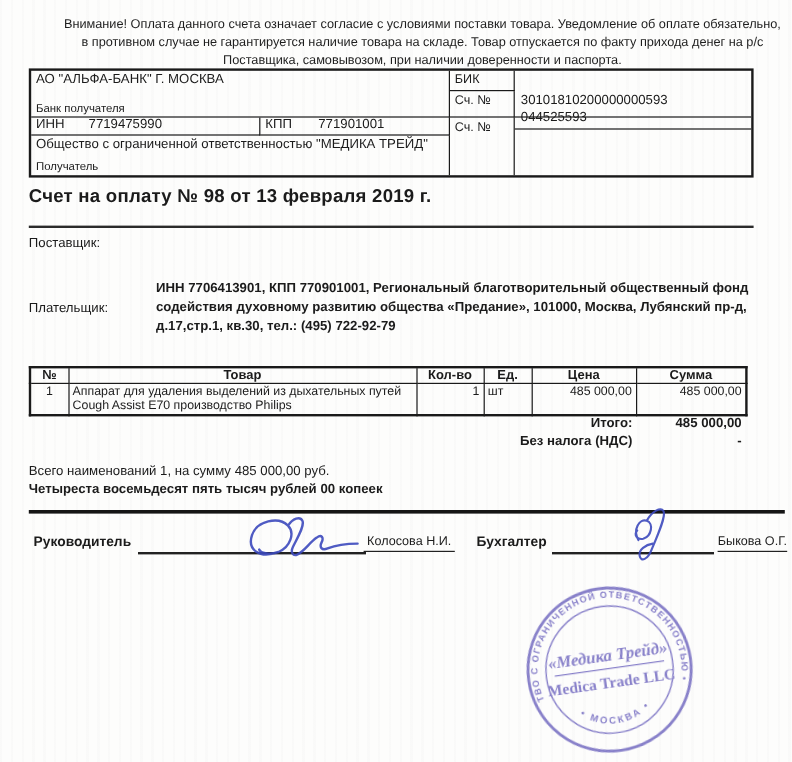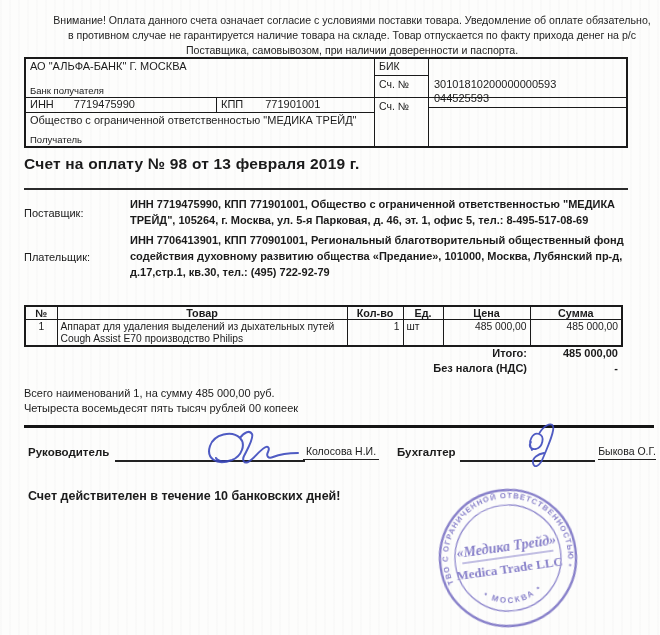--- a/index.html
+++ b/index.html
@@ -46,21 +46,21 @@
   table.items th, table.items td { border:1px solid #1a1a1a; }
   table.items th { font-size:10.8px; font-weight:bold; height:13px; line-height:12px; padding:0 2px; text-align:center; }
   table.items td { font-size:10.3px; line-height:11.5px; vertical-align:top; padding:1px 3px; height:23px; }
   .col-num{width:32px;} .col-name{width:290px;} .col-qty{width:56px;} .col-unit{width:40px;} .col-price{width:87px;} .col-sum{width:92px;}
   td.c{text-align:center;} td.r{text-align:right;} td.l{text-align:left;}
   
   .tot-label { position:absolute; left:300px; width:227px; text-align:right; font-size:11px; font-weight:bold; }
   .tot-value { position:absolute; left:527px; width:91px; text-align:right; font-size:11px; font-weight:bold; }
   .tr1{top:347px;} .tr2{top:362px;}
   .summary-line { position:absolute; left:24px; top:387px; font-size:11px; }
-  .amount-words { position:absolute; left:24px; top:402px; font-size:11px; font-weight:normal; }
+  .amount-words { position:absolute; left:24px; top:402px; font-size:11px; font-weight:bold; }
   .big-rule { position:absolute; left:24px; top:425px; width:630px; height:3px; background:#151515; }
   
   .sig-label { position:absolute; font-size:11.5px; font-weight:bold; }
   .sig-line { position:absolute; height:2px; background:#222; }
   .sig-name { position:absolute; font-size:10.5px; text-align:center; border-bottom:1.5px solid #222; padding-bottom:2px; }
   .sig-svg { position:absolute; }
   .validity { position:absolute; left:28px; top:489px; font-size:12.5px; font-weight:bold; }
   
   .stamp { position:absolute; left:434px; top:484px; width:148px; height:148px; transform:rotate(-8deg); opacity:0.82; filter:blur(0.3px); }
   .stamp text { fill:#6f66bf; }
@@ -98,21 +98,20 @@
       <div class="cell-caption">Получатель</div>
     </div>
     <div class="cell acc-label-cell">Сч. №</div>
   </div>
 
   <div class="title">Счет на оплату № 98 от 13 февраля 2019 г.</div>
   <div class="title-rule"></div>
 
   <div class="party-row row-supplier">
     <div class="party-label">Поставщик:</div>
-    <div class="party-text">ИНН 7719475990, КПП 771901001, Общество с ограниченной ответственностью "МЕДИКА ТРЕЙД", 105264, г. Москва, ул. 5-я Парковая, д. 46, эт. 1, офис 5, тел.: 8-495-517-08-69</div>
   </div>
   <div class="party-row row-payer">
     <div class="party-label">Плательщик:</div>
     <div class="party-text">ИНН 7706413901, КПП 770901001, Региональный благотворительный общественный фонд содействия духовному развитию общества «Предание», 101000, Москва, Лубянский пр-д, д.17,стр.1, кв.30, тел.: (495) 722-92-79</div>
   </div>
 
   <table class="items">
     <colgroup>
       <col class="col-num">
         <col class="col-name">
@@ -158,21 +157,20 @@
   </svg>
   <div class="sig-name" style="left:303px; top:445px; width:76px;">Колосова Н.И.</div>
 
   <div class="sig-label" style="left:397px; top:446px;">Бухгалтер</div>
   <div class="sig-line" style="left:460px; top:460px; width:135px;"></div>
   <svg class="sig-svg" style="left:522px; top:420px;" width="52" height="54" viewBox="0 0 52 54">
     <path d="M10,30 C5,21 11,12 17,14 C23,16 21,27 14,29 C9,30 6,26 9,22 M17,14 C21,6 29,2 31,6 C33,10 27,24 21,38 C18,46 12,49 11,43 C10,38 16,34 22,33" fill="none" stroke="#3c49bd" stroke-width="1.8" stroke-linecap="round" stroke-linejoin="round" opacity="0.9"></path>
   </svg>
   <div class="sig-name" style="left:598px; top:445px; width:58px;">Быкова О.Г.</div>
 
-  <div class="validity">Счет действителен в течение 10 банковских дней!</div>
 
   <svg class="stamp" viewBox="0 0 148 148">
     <circle cx="74" cy="74" r="68" fill="none" stroke="#6f66bf" stroke-width="2.4"></circle>
     <circle cx="74" cy="74" r="53" fill="none" stroke="#6f66bf" stroke-width="1.2"></circle>
     <defs>
       <path id="ringPath" d="M 17.6,94.5 A 60,60 0 1 1 130.4,94.5"></path>
       <path id="cityPath" d="M 29,74 A 45,45 0 0 0 119,74"></path>
     </defs>
     <text class="ring-t">
       <textPath href="#ringPath" startOffset="50%" text-anchor="middle">ОБЩЕСТВО С ОГРАНИЧЕННОЙ ОТВЕТСТВЕННОСТЬЮ  •  ОГРН  •</textPath>

